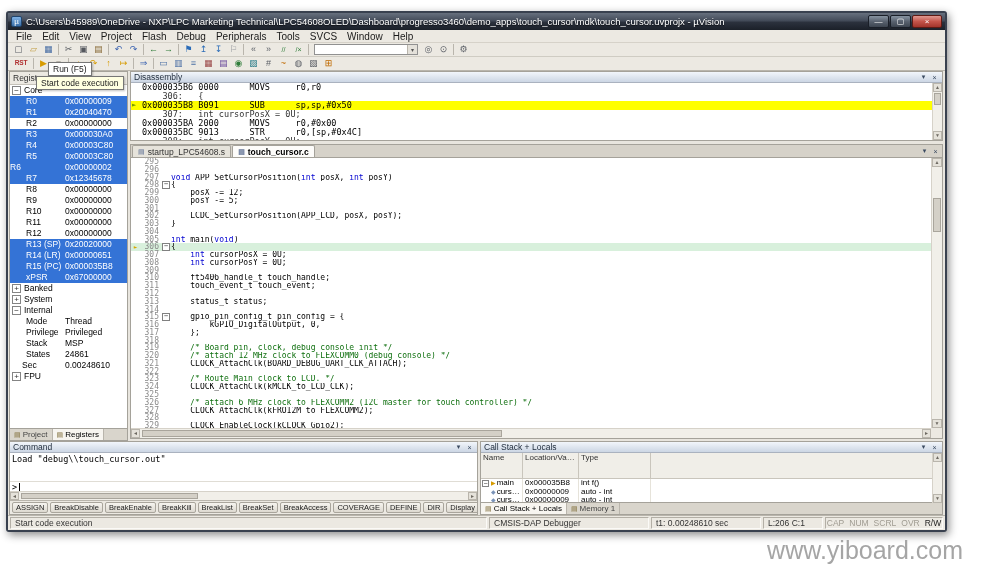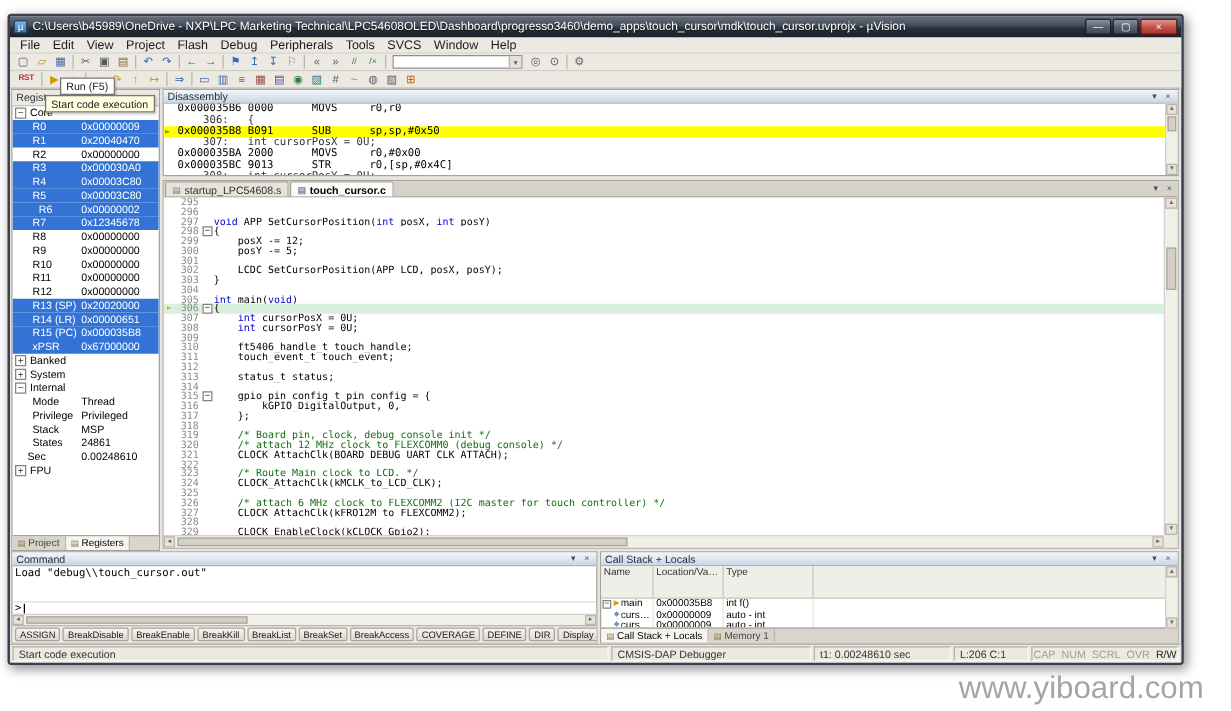--- a/index.html
+++ b/index.html
@@ -236,21 +236,21 @@
           <span class="reg-value">0x000030A0</span>
         </div>
         <div class="reg-row sel" style="padding-left: 16px;">
           <span class="reg-name">R4</span>
           <span class="reg-value">0x00003C80</span>
         </div>
         <div class="reg-row sel" style="padding-left: 16px;">
           <span class="reg-name">R5</span>
           <span class="reg-value">0x00003C80</span>
         </div>
-        <div class="reg-row sel" style="padding-left: 21px;">
+        <div class="reg-row sel" style="padding-left: 0;">
           <span class="reg-name">R6</span>
           <span class="reg-value">0x00000002</span>
         </div>
         <div class="reg-row sel" style="padding-left: 16px;">
           <span class="reg-name">R7</span>
           <span class="reg-value">0x12345678</span>
         </div>
         <div class="reg-row" style="padding-left: 16px;">
           <span class="reg-name">R8</span>
           <span class="reg-value">0x00000000</span>

